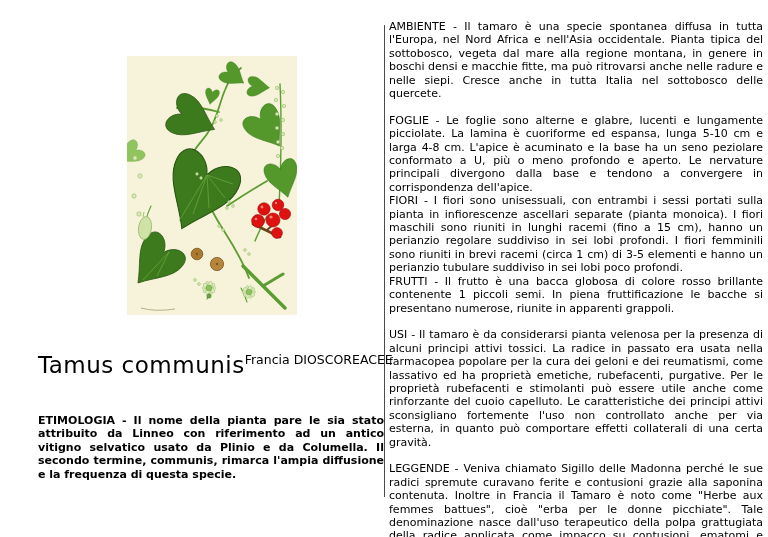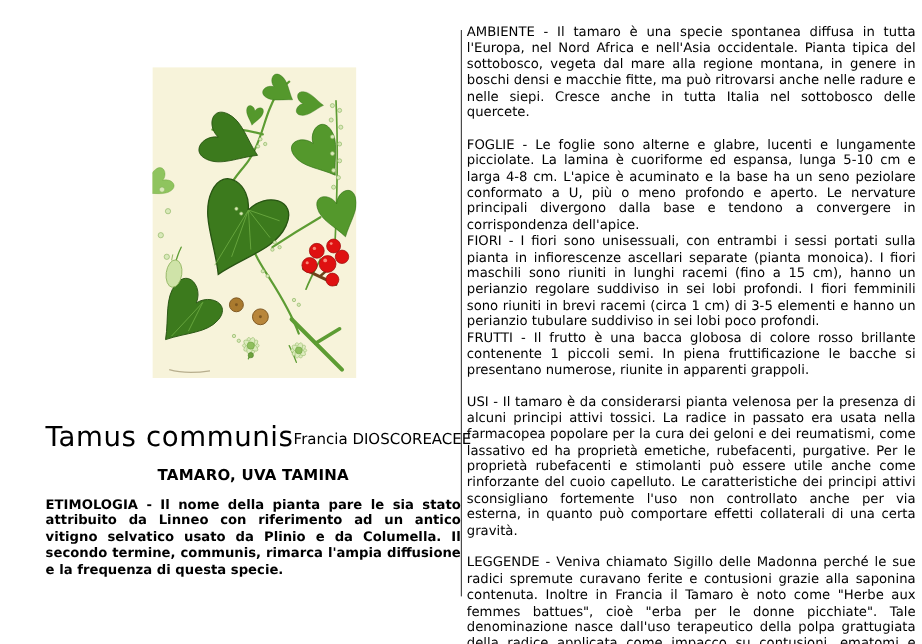--- a/index.html
+++ b/index.html
@@ -24,21 +24,21 @@
     height: 259px;
   }
   .illustration-wrap svg { display: block; width: 100%; height: 100%; }
 
   .title-row {
     position: absolute;
     left: 38px;
     top: 352px;
     width: 346px;
     display: flex;
-    align-items: center;
+    align-items: flex-start;
     justify-content: space-between;
   }
   .sci-name {
     font-size: 23px;
     font-weight: 400;
     letter-spacing: 0.5px;
     white-space: nowrap;
   }
   .family {
     font-size: 12.5px;
@@ -218,21 +218,20 @@
 
       <path d="M14,252 q14,4 34,1" stroke="#b7ae8e" stroke-width="1" fill="none"></path>
     </svg>
   </div>
 
   <div class="title-row">
     <span class="sci-name">Tamus communis</span>
     <span class="family">Francia DIOSCOREACEE</span>
   </div>
 
-  <div class="common-names">TAMARO, UVA TAMINA</div>
 
   <div class="etymology">ETIMOLOGIA - Il nome della pianta pare le sia stato attribuito da Linneo con riferimento ad un antico vitigno selvatico usato da Plinio e da Columella. Il secondo termine, communis, rimarca l'ampia diffusione e la frequenza di questa specie.</div>
 
   <div class="divider"></div>
 
   <div class="right-col">
     <div class="para">AMBIENTE - Il tamaro è una specie spontanea diffusa in tutta l'Europa, nel Nord Africa e nell'Asia occidentale. Pianta tipica del sottobosco, vegeta dal mare alla regione montana, in genere in boschi densi e macchie fitte, ma può ritrovarsi anche nelle radure e nelle siepi. Cresce anche in tutta Italia nel sottobosco delle quercete.</div>
     <div class="tight">FOGLIE - Le foglie sono alterne e glabre, lucenti e lungamente picciolate. La lamina è cuoriforme ed espansa, lunga 5-10 cm e larga 4-8 cm. L'apice è acuminato e la base ha un seno peziolare conformato a U, più o meno profondo e aperto. Le nervature principali divergono dalla base e tendono a convergere in corrispondenza dell'apice.</div>
     <div class="tight">FIORI - I fiori sono unisessuali, con entrambi i sessi portati sulla pianta in infiorescenze ascellari separate (pianta monoica). I fiori maschili sono riuniti in lunghi racemi (fino a 15 cm), hanno un perianzio regolare suddiviso in sei lobi profondi. I fiori femminili sono riuniti in brevi racemi (circa 1 cm) di 3-5 elementi e hanno un perianzio tubulare suddiviso in sei lobi poco profondi.</div>
     <div class="para">FRUTTI - Il frutto è una bacca globosa di colore rosso brillante contenente 1 piccoli semi. In piena fruttificazione le bacche si presentano numerose, riunite in apparenti grappoli.</div>

